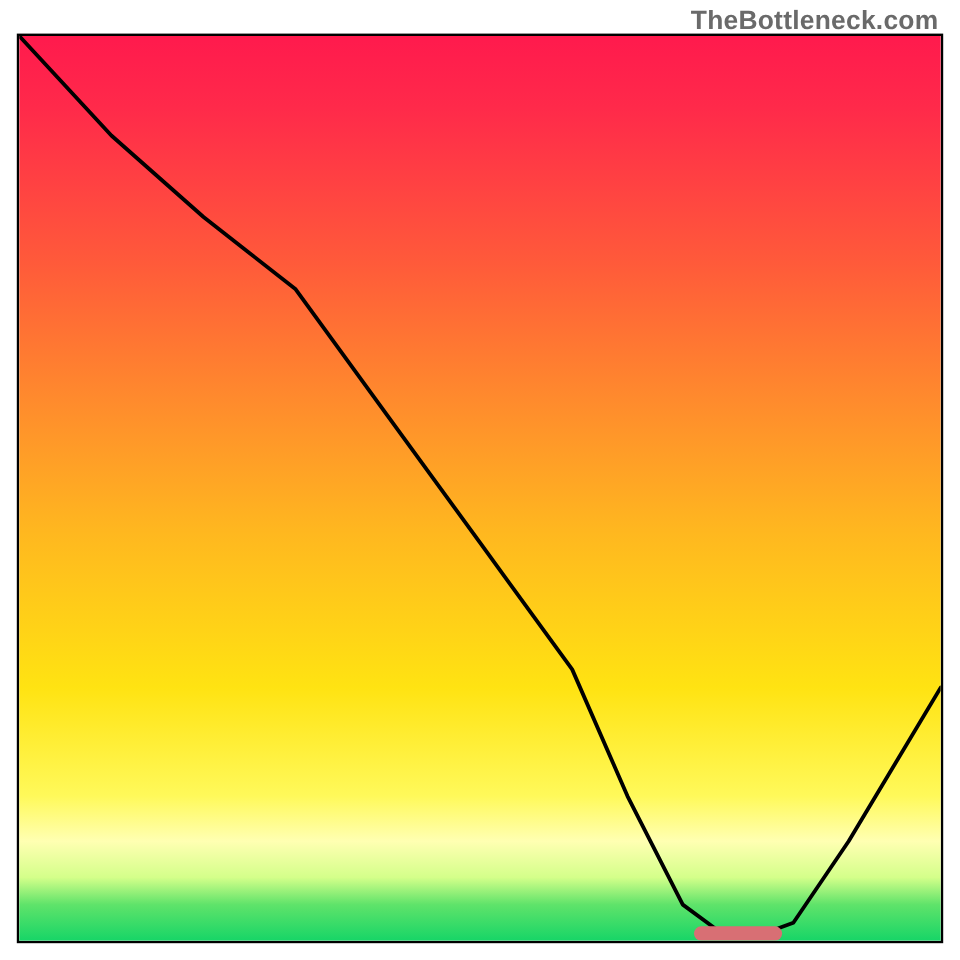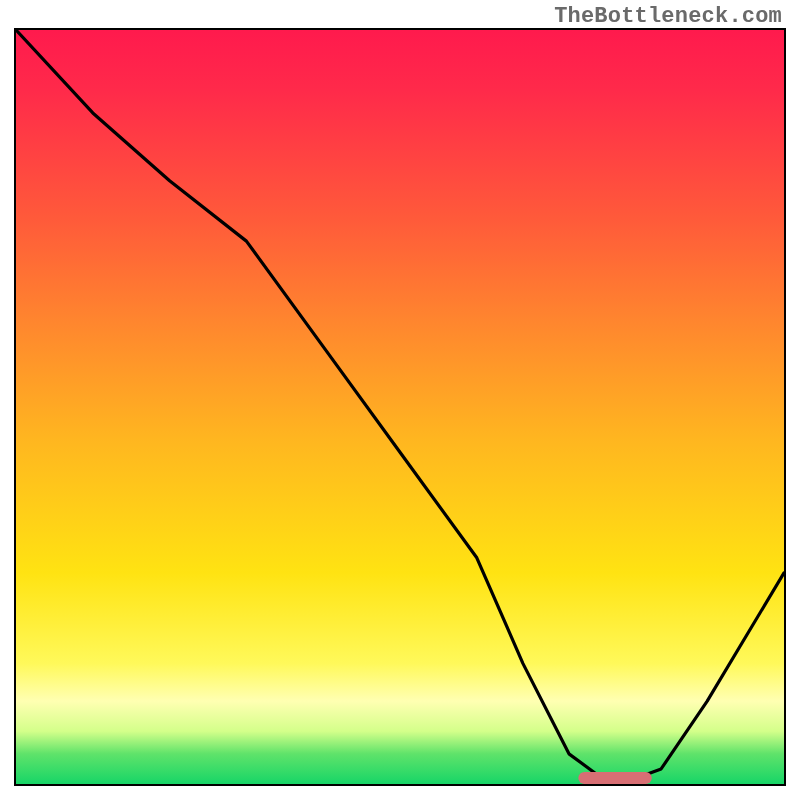--- a/index.html
+++ b/index.html
@@ -8,21 +8,20 @@
     width: 800px;
     height: 800px;
     background: #ffffff;
     font-family: Arial, Helvetica, sans-serif;
     overflow: hidden;
   }
   .container {
     position: relative;
     width: 800px;
     height: 656px;
-    font-family: Liberation Mono, monospace;
   }
   .watermark {
     position: absolute;
     top: 4px;
     right: 18px;
     font-size: 22px;
     font-weight: 600;
     color: #6a6a6a;
     letter-spacing: 0.2px;
     z-index: 10;

